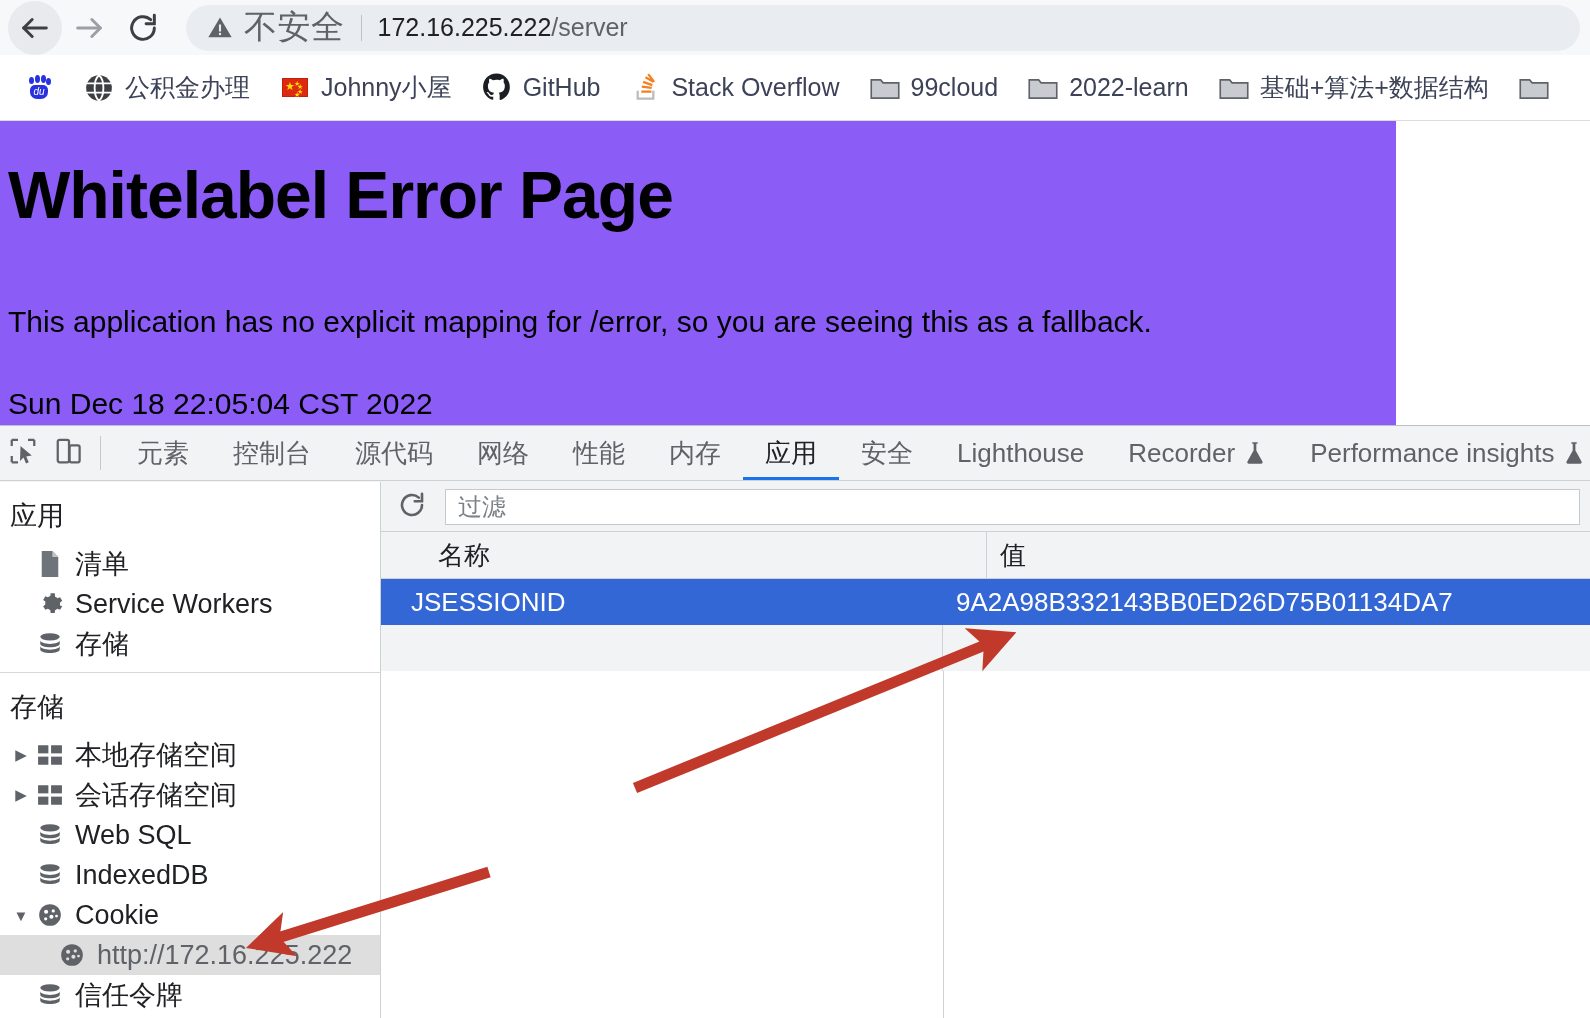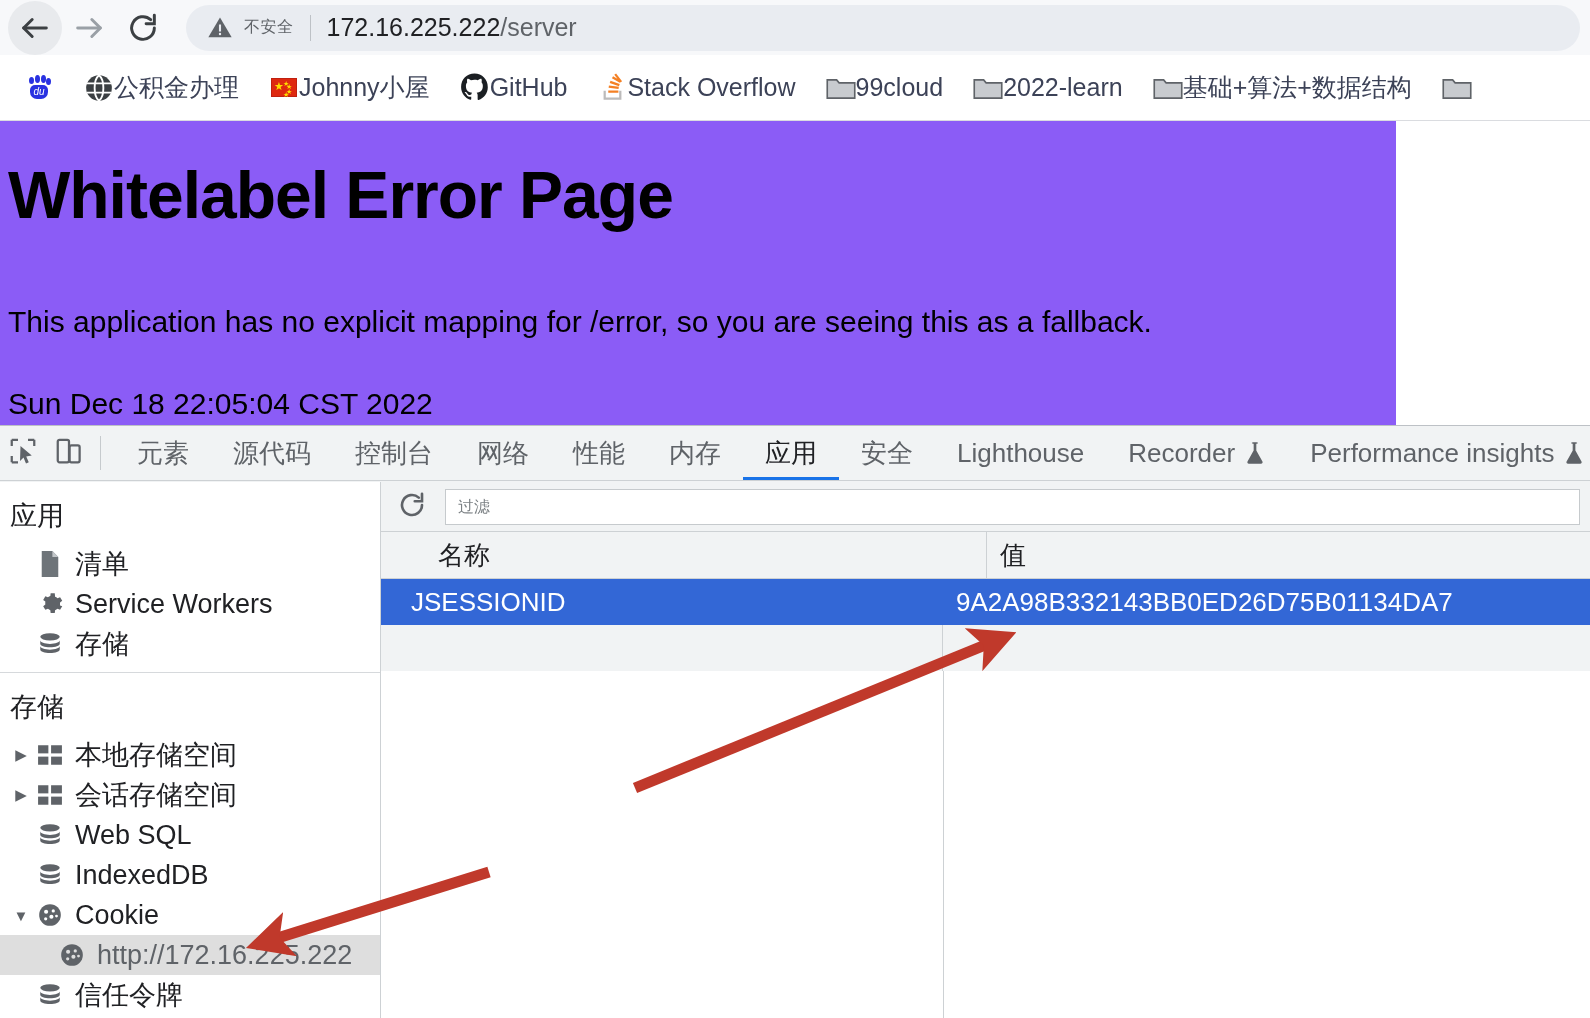--- a/index.html
+++ b/index.html
@@ -31,21 +31,21 @@
     height: 46px;
     flex: 1 1 auto;
     background: #e9ecf1;
     border-radius: 24px;
     display: flex; align-items: center;
     padding: 0 20px;
     margin-right: 10px;
   }
   .warn-icon { flex: none; margin-right: 10px; display:flex; }
   .not-secure {
-    font-size: 16px; color: #5f6368; white-space: nowrap;
+    font-size: 33px; color: #5f6368; white-space: nowrap;
     letter-spacing: .5px;
   }
   .url-sep {
     width: 1px; height: 26px; background: #bdc1c6;
     margin: 0 16px; flex: none;
   }
   .url-text { font-size: 25px; color: #202124; white-space: nowrap; }
   .url-text .path { color: #5f6368; }
 
   
@@ -57,20 +57,21 @@
     padding-left: 14px;
     overflow: hidden;
   }
   .bookmark {
     display: flex; align-items: center; flex: none;
     height: 44px; padding: 0 10px; border-radius: 6px;
     margin-right: 10px;
   }
   .bookmark .bm-label {
     font-size: 25px; color: #3c4257; white-space: nowrap;
+    margin-left: 11px;
   }
   .bm-icon { width: 30px; height: 30px; flex: none; display: flex; align-items: center; justify-content: center; }
 
   
   .ico-baidu {
     width: 30px; height: 30px; background: #fff; border-radius: 4px;
     position: relative;
   }
   .ico-baidu .paw { position: absolute; background: #2932e1; border-radius: 50%; }
   .ico-baidu .p1 { width: 5px; height: 7px; left: 5px;  top: 4px; }
@@ -197,21 +198,21 @@
     border-bottom: 1px solid #cdd1d4;
     display: flex; align-items: center; padding: 0 10px;
   }
   .refresh-btn {
     width: 42px; height: 42px; flex: none;
     display: flex; align-items: center; justify-content: center;
   }
   .filter-input {
     flex: 1 1 auto; height: 36px; margin-left: 12px;
     background: #fff; border: 1px solid #c6cacd;
-    font-size: 16px; color: #5f6368;
+    font-size: 24px; color: #5f6368;
     padding: 0 12px; line-height: 34px;
     white-space: nowrap; overflow: hidden;
   }
   .filter-input .ph { color: #7b8084; }
 
   .cookie-table { width: 100%; }
   .ct-head {
     display: flex; height: 47px; background: #f1f3f4;
     border-bottom: 1px solid #cdd1d4;
   }
@@ -409,24 +410,24 @@
             <rect x="12.5" y="7.5" width="8" height="13.5" rx="1.4" fill="#f1f3f4"></rect>
           </svg>
         </span>
       </div>
       <div class="dt-div"></div>
 
       <div class="dt-tab">
           <span>元素</span>
         </div>
       <div class="dt-tab">
+          <span>控制台</span>
+        </div>
+      <div class="dt-tab">
           <span>源代码</span>
-        </div>
-      <div class="dt-tab">
-          <span>控制台</span>
         </div>
       <div class="dt-tab">
           <span>网络</span>
         </div>
       <div class="dt-tab">
           <span>性能</span>
         </div>
       <div class="dt-tab">
           <span>内存</span>
         </div>

